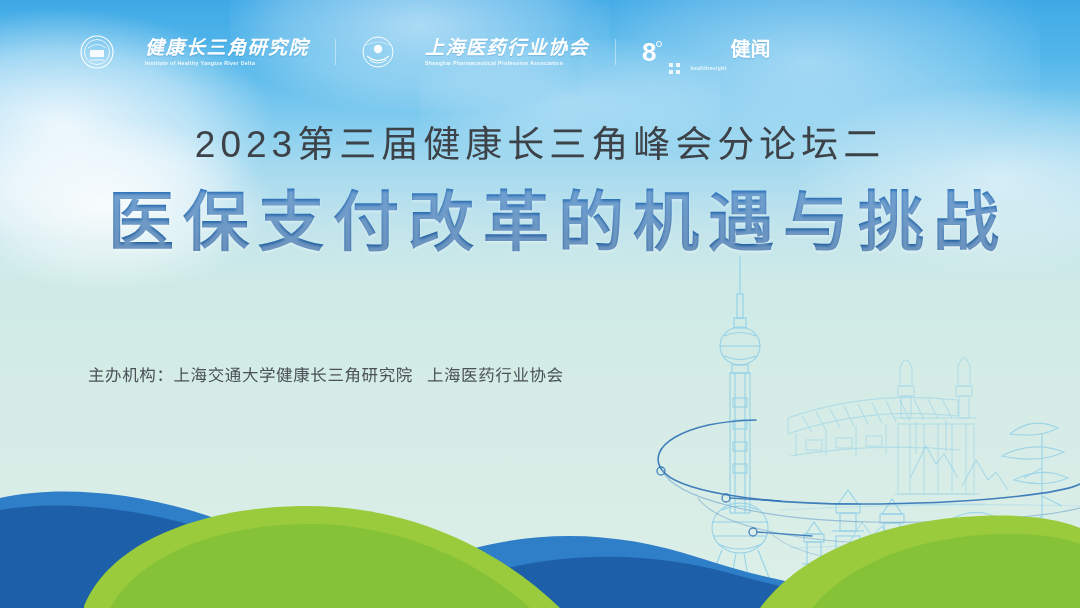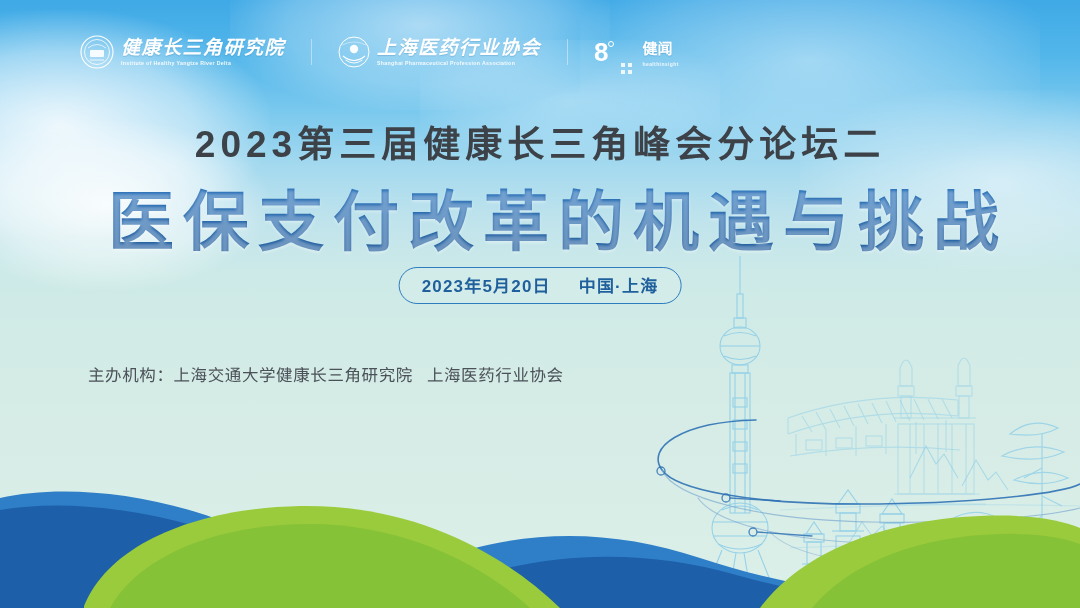--- a/index.html
+++ b/index.html
@@ -104,42 +104,43 @@
     width: 1px;
     height: 26px;
     background: rgba(255,255,255,0.42);
   }
   .logo-mark { flex: 0 0 auto; }
   .logo-text {
     display: flex;
     flex-direction: column;
     justify-content: center;
     line-height: 1;
+    margin-left: 24px;
   }
   .logo-cn {
     color: #ffffff;
     font-size: 19px;
     font-weight: bold;
     letter-spacing: 1.5px;
     white-space: nowrap;
     font-family: "Liberation Serif", "DejaVu Serif", serif;
     font-style: italic;
     text-shadow: 0 1px 1px rgba(40,110,160,0.25);
   }
   .logo-en {
     color: rgba(255,255,255,0.92);
     font-size: 5.2px;
     letter-spacing: 0.35px;
     white-space: nowrap;
     margin-top: 4px;
     transform: scaleY(1.05);
     font-weight: bold;
   }
-  .logo-c .logo-cn { font-style: normal; font-size: 15px; letter-spacing: 0px;
-                     font-family: "Liberation Sans", sans-serif; }
+  .logo-c .logo-cn { font-style: normal; font-size: 20px; letter-spacing: 0px;
+                     font-family: "Liberation Sans", sans-serif; margin-left: 40px; }
   .eight-mark {
     color: #ffffff;
     font-size: 26px;
     font-weight: bold;
     line-height: 1;
     font-family: "Liberation Sans", sans-serif;
     position: relative;
     padding-right: 5px;
   }
   .eight-mark::after {
@@ -169,21 +170,21 @@
 
   
   .subtitle {
     position: absolute;
     left: 0; right: 0;
     top: 114px;
     text-align: center;
     font-size: 37px;
     letter-spacing: 5px;
     color: #3c4248;
-    font-weight: bold;
+    font-weight: normal;
     white-space: nowrap;
     font-family: "Liberation Sans", "DejaVu Sans", sans-serif;
   }
   .main-title {
     position: absolute;
     left: 0; right: 0;
     top: 168px;
     text-align: center;
     font-size: 66px;
     font-weight: bold;
@@ -438,25 +439,20 @@
         <div class="logo-cn">健闻</div>
         <div class="logo-c-en">healthinsight</div>
       </div>
     </div>
 
   </div>
 
   <div class="subtitle">2023第三届健康长三角峰会分论坛二</div>
   <div class="main-title">医保支付改革的机遇与挑战</div>
 
-  <div class="date-badge">
-    <span>2023年5月20日</span>
-    <span class="sep"></span>
-    <span>中国·上海</span>
-  </div>
 
   <div class="org-block">
     <div class="org-line">
       <span class="label">主办机构：</span><span>上海交通大学健康长三角研究院</span><span class="gap"></span><span>上海医药行业协会</span>
     </div>
   </div>
 
 </div>
 
 </body></html>

